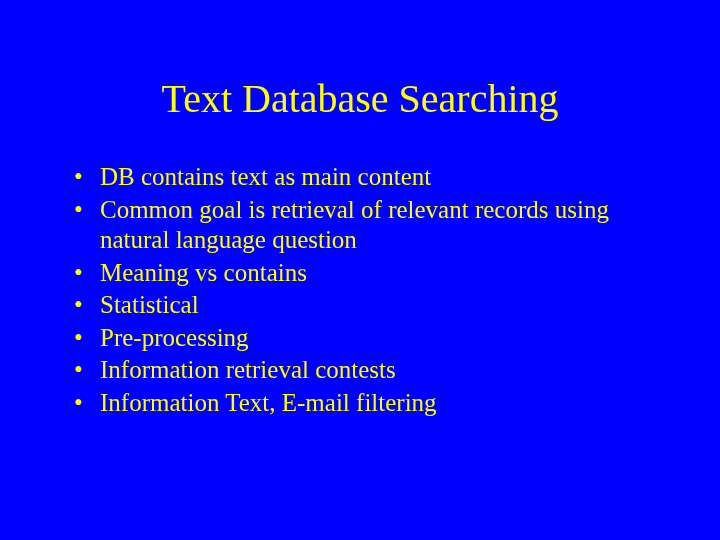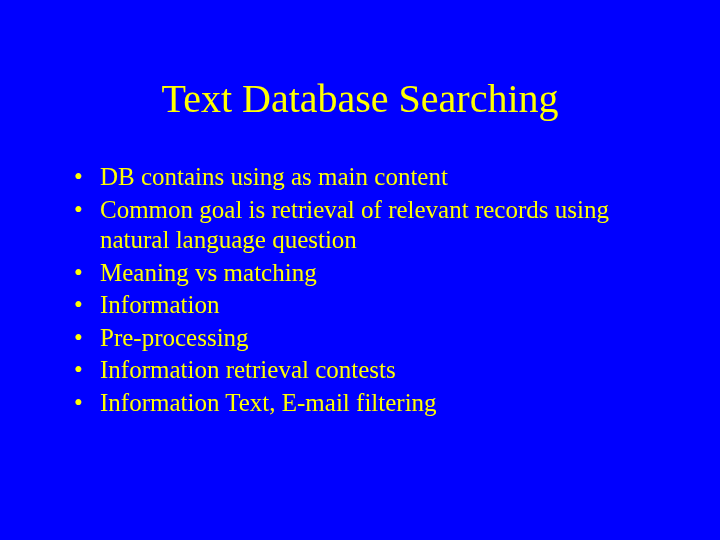--- a/index.html
+++ b/index.html
@@ -52,33 +52,33 @@
   }
 </style>
 </head>
 <body>
 
 <div class="slide">
   <h1 class="title">Text Database Searching</h1>
   <div class="body">
     <div class="bullet-row">
       <span class="bullet-dot">•</span>
-      <span class="bullet-text">DB contains using as main content</span>
+      <span class="bullet-text">DB contains text as main content</span>
     </div>
     <div class="bullet-row">
       <span class="bullet-dot">•</span>
       <span class="bullet-text">Common goal is retrieval of relevant records using natural language question</span>
     </div>
     <div class="bullet-row">
       <span class="bullet-dot">•</span>
-      <span class="bullet-text">Meaning vs matching</span>
+      <span class="bullet-text">Meaning vs contains</span>
     </div>
     <div class="bullet-row">
       <span class="bullet-dot">•</span>
-      <span class="bullet-text">Information</span>
+      <span class="bullet-text">Statistical</span>
     </div>
     <div class="bullet-row">
       <span class="bullet-dot">•</span>
       <span class="bullet-text">Pre-processing</span>
     </div>
     <div class="bullet-row">
       <span class="bullet-dot">•</span>
       <span class="bullet-text">Information retrieval contests</span>
     </div>
     <div class="bullet-row">

